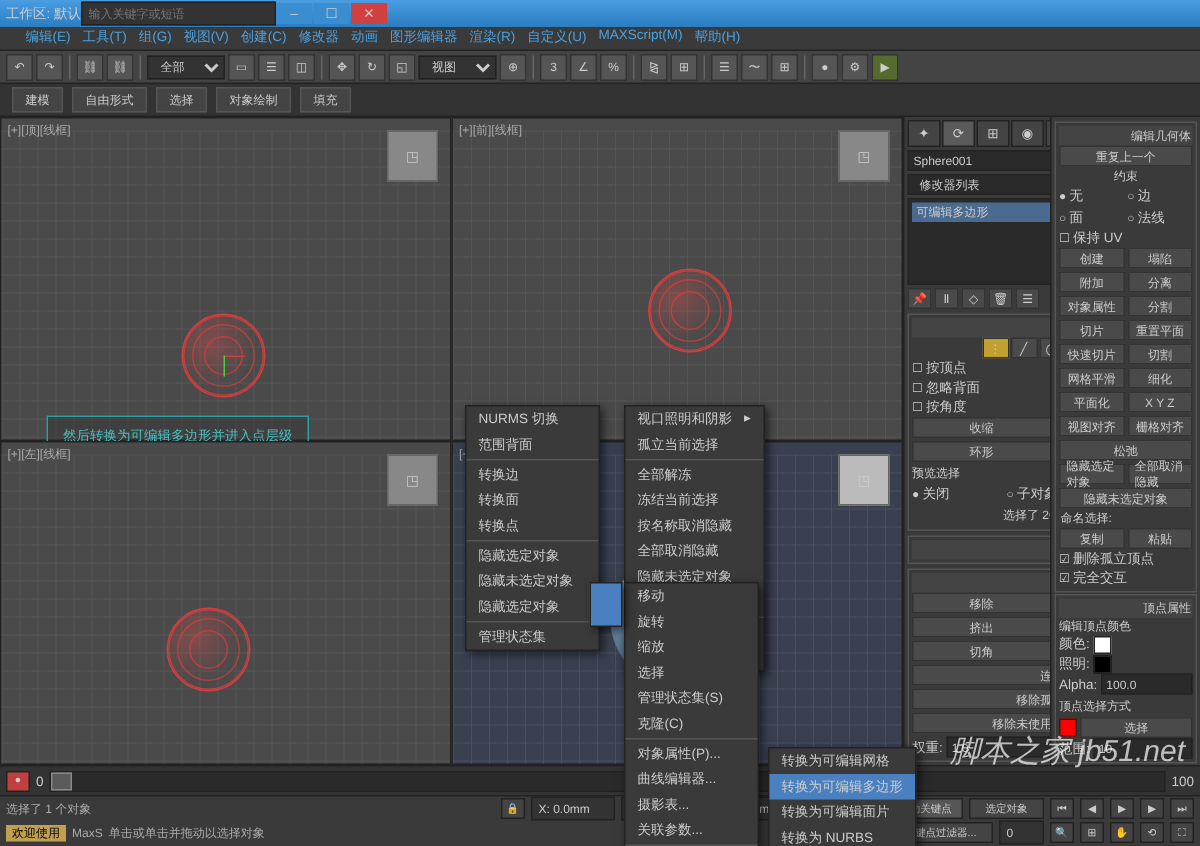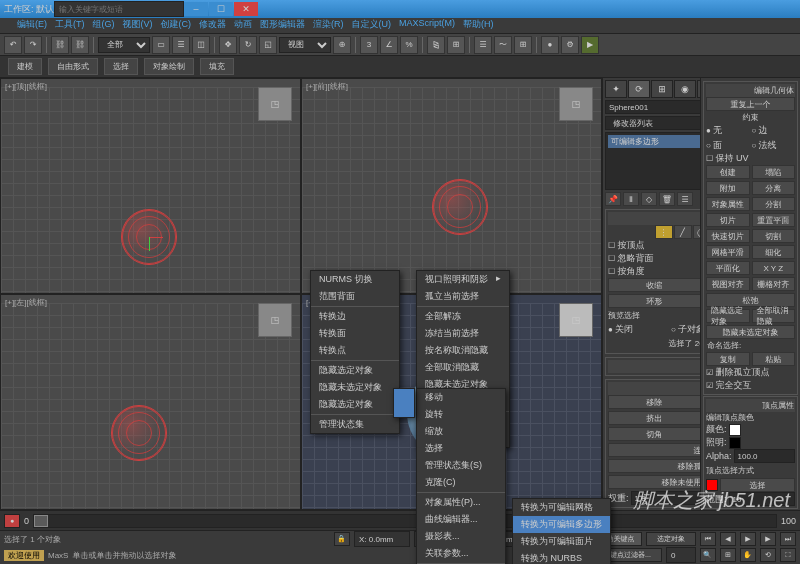--- a/index.html
+++ b/index.html
@@ -143,20 +143,21 @@
 
     <div class="vp tl">
       <div class="grid"></div>
       <div class="vp-label">[+][顶][线框]</div>
       <div class="viewcube">◳</div>
       <div class="sphere" style="left:120px;top:130px"></div>
       <div class="gizmo" style="left:133px;top:143px">
           <div class="ax"></div>
           <div class="ay"></div>
         </div>
+      <div class="annotation" style="left:30px;top:198px">然后转换为可编辑多边形并进入点层级</div>
     </div>
 
     <div class="vp tr">
       <div class="grid"></div>
       <div class="vp-label">[+][前][线框]</div>
       <div class="viewcube">◳</div>
       <div class="sphere" style="left:130px;top:100px"></div>
     </div>
 
     <div class="vp bl">

